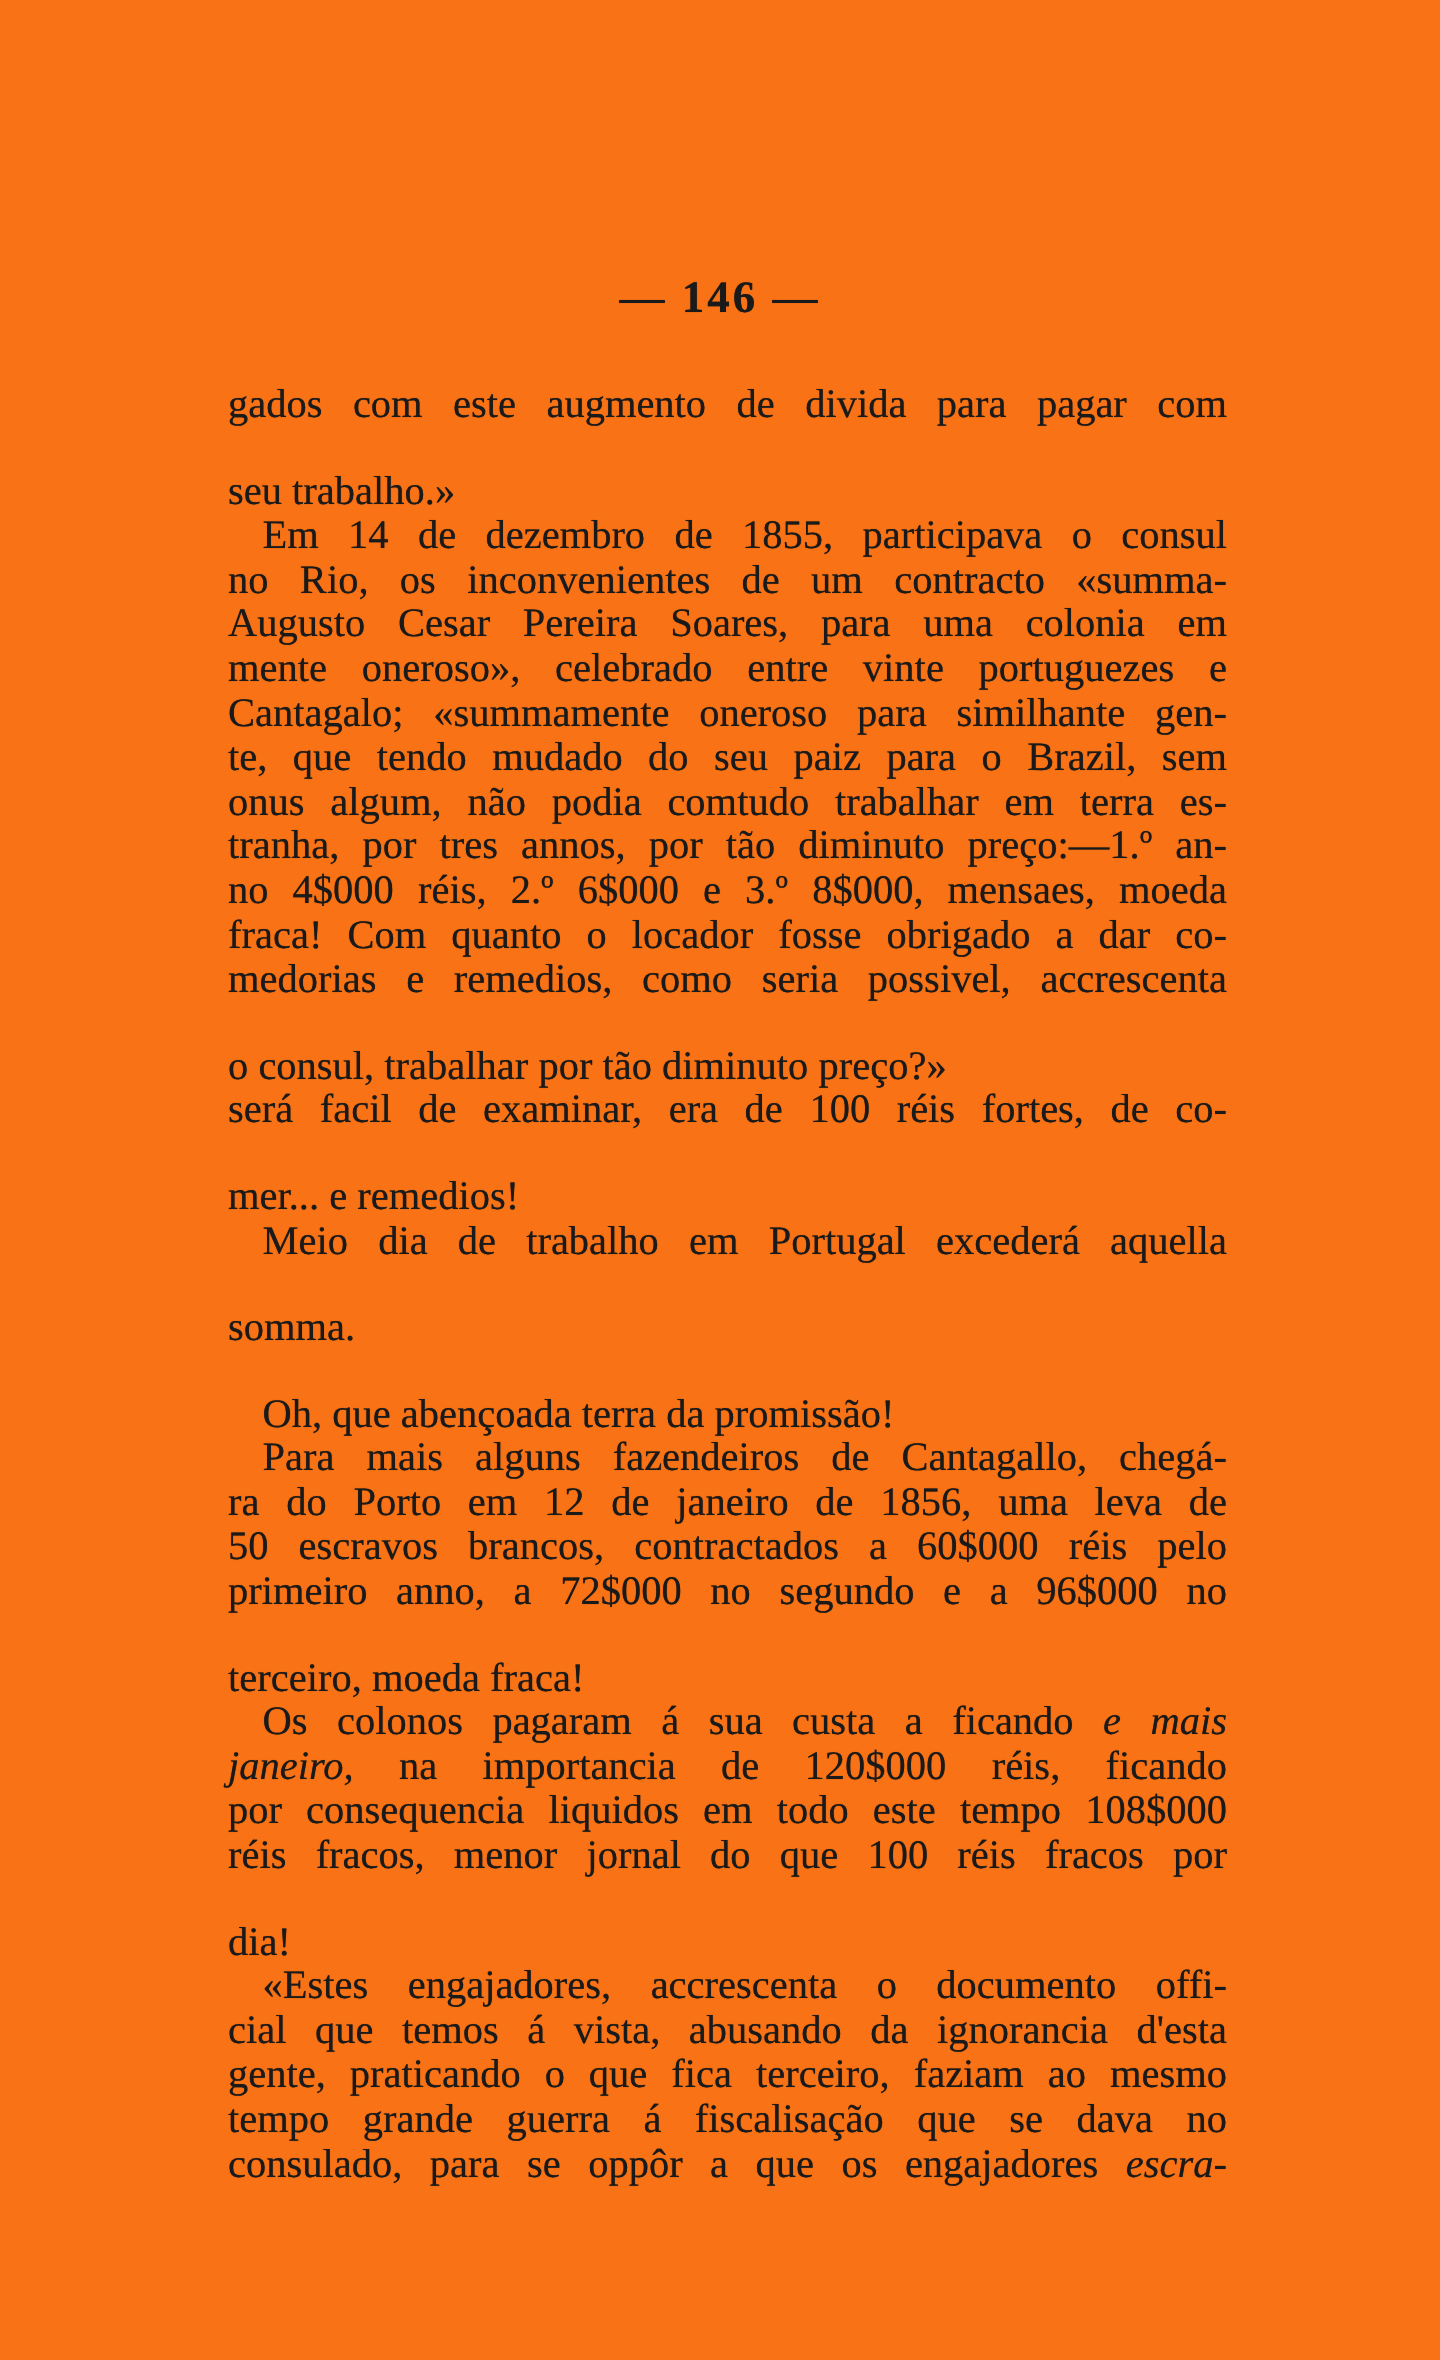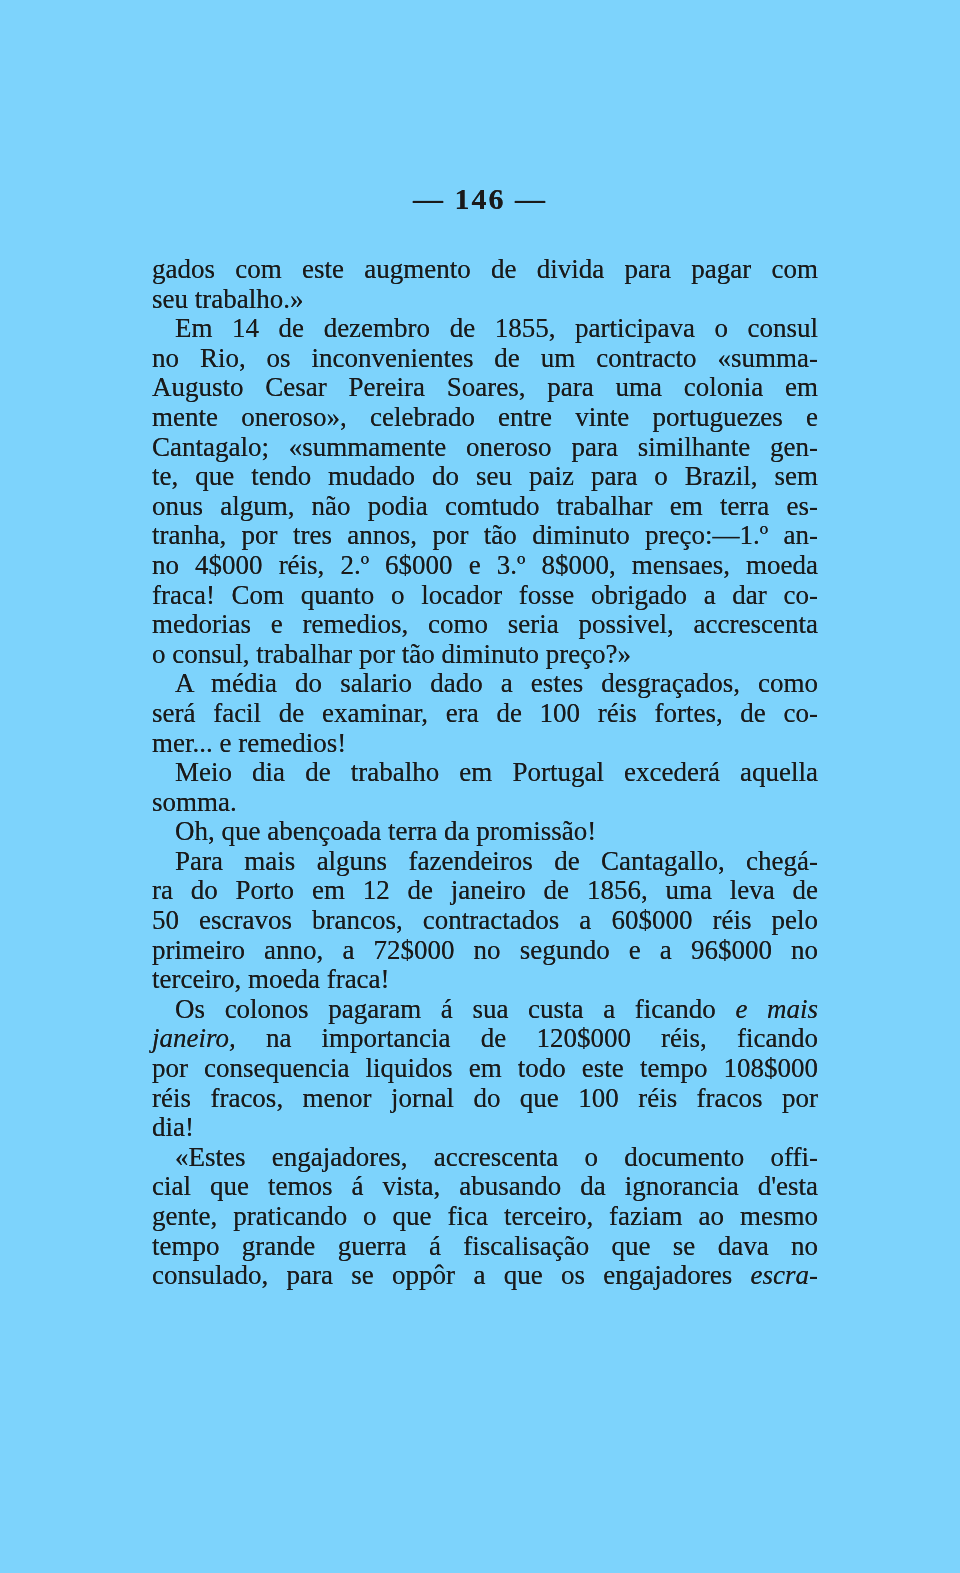--- a/index.html
+++ b/index.html
@@ -11,21 +11,21 @@
     height: 1573px;
     position: relative;
     background: #ffffff;
     font-family: "Liberation Serif", "DejaVu Serif", serif;
     color: #1a1a1a;
     overflow: hidden;
   }
   .scan-page {
     position: absolute;
     inset: 0;
-    background: #7dd3fc;
+    background: #f97316;
   }
   .page-number {
     position: absolute;
     top: 183px;
     left: 0;
     width: 960px;
     text-align: center;
     font-size: 30px;
     line-height: 32px;
     font-weight: bold;
@@ -43,20 +43,21 @@
   }
   .line {
     text-align: justify;
     text-align-last: justify;
     height: 29.6px;
     white-space: normal;
   }
   .line.end {
     text-align: left;
     text-align-last: left;
+    margin-top: 28px;
   }
   .line.indent {
     text-indent: 23px;
   }
   .italic {
     font-style: italic;
   }
 </style>
 </head>
 <body>
@@ -72,21 +73,20 @@
       <div class="line"><span>Augusto Cesar Pereira Soares, para uma colonia em</span></div>
       <div class="line"><span>mente oneroso», celebrado entre vinte portuguezes e</span></div>
       <div class="line"><span>Cantagalo; «summamente oneroso para similhante gen-</span></div>
       <div class="line"><span>te, que tendo mudado do seu paiz para o Brazil, sem</span></div>
       <div class="line"><span>onus algum, não podia comtudo trabalhar em terra es-</span></div>
       <div class="line"><span>tranha, por tres annos, por tão diminuto preço:—1.º an-</span></div>
       <div class="line"><span>no 4$000 réis, 2.º 6$000 e 3.º 8$000, mensaes, moeda</span></div>
       <div class="line"><span>fraca! Com quanto o locador fosse obrigado a dar co-</span></div>
       <div class="line"><span>medorias e remedios, como seria possivel, accrescenta</span></div>
       <div class="line end"><span>o consul, trabalhar por tão diminuto preço?»</span></div>
-      <div class="line indent"><span>A média do salario dado a estes desgraçados, como</span></div>
       <div class="line"><span>será facil de examinar, era de 100 réis fortes, de co-</span></div>
       <div class="line end"><span>mer... e remedios!</span></div>
       <div class="line indent"><span>Meio dia de trabalho em Portugal excederá aquella</span></div>
       <div class="line end"><span>somma.</span></div>
       <div class="line indent end"><span>Oh, que abençoada terra da promissão!</span></div>
       <div class="line indent"><span>Para mais alguns fazendeiros de Cantagallo, chegá-</span></div>
       <div class="line"><span>ra do Porto em 12 de janeiro de 1856, uma leva de</span></div>
       <div class="line"><span>50 escravos brancos, contractados a 60$000 réis pelo</span></div>
       <div class="line"><span>primeiro anno, a 72$000 no segundo e a 96$000 no</span></div>
       <div class="line end"><span>terceiro, moeda fraca!</span></div>

